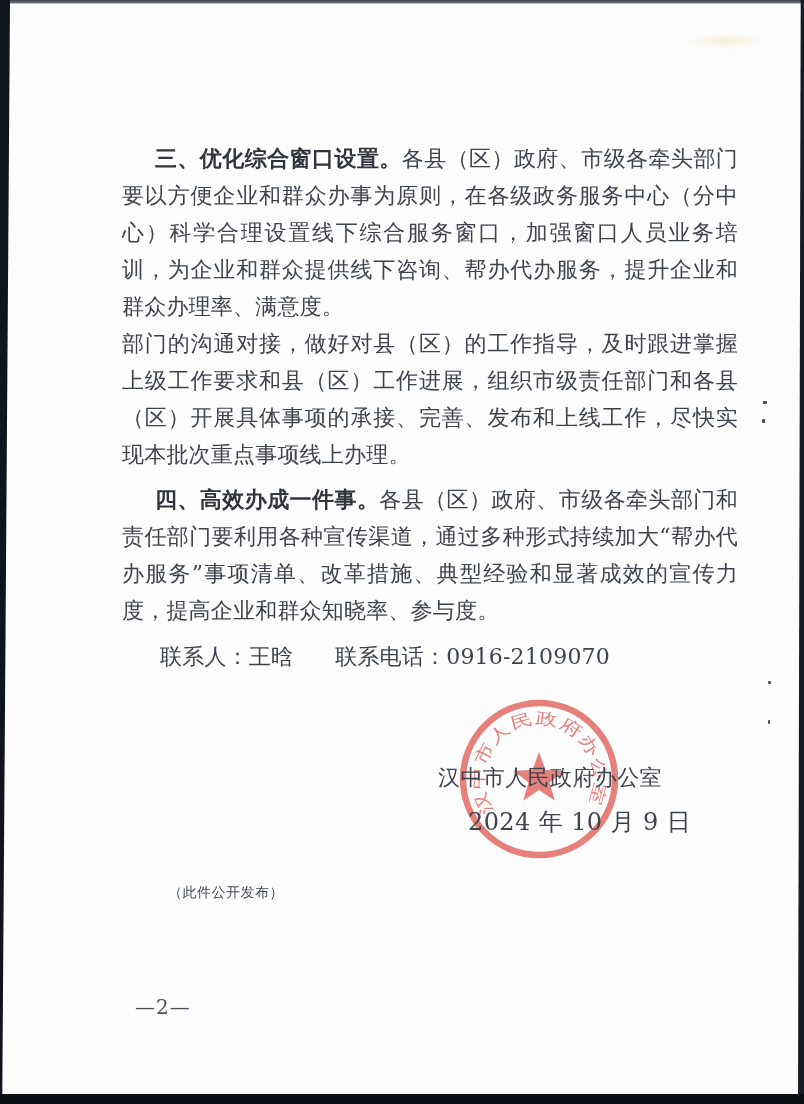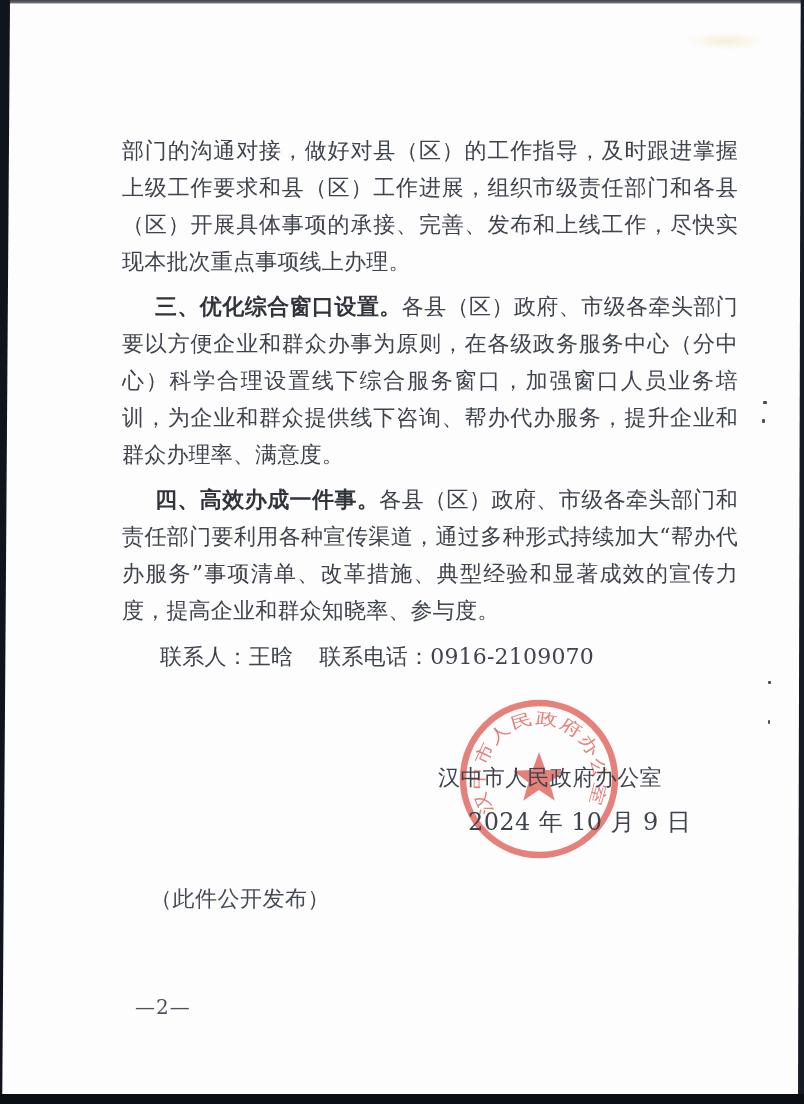--- a/index.html
+++ b/index.html
@@ -49,36 +49,36 @@
     line-height: 37px;
     color: #3f434c;
     text-align: justify;
     text-justify: inter-ideograph;
     letter-spacing: 0.2px;
   }
   .body-text p { margin: 0; }
   .para.indent { text-indent: 33px; margin-top: 8px; }
   .para .sec-heading { font-weight: bold; color: #31343b; }
   .para.contact { text-indent: 38px; margin-top: 9px; }
-  .para.contact .phone { margin-left: 26px; }
+  .para.contact .phone { margin-left: 42px; }
 
   
   .sig-issuer {
     position: absolute; left: 438px; top: 763px;
     font-size: 22px; color: #3f434c; letter-spacing: 0.4px;
     z-index: 3;
   }
   .sig-date {
     position: absolute; left: 468px; top: 806px;
     font-size: 24px; color: #3f434c; letter-spacing: 0.4px;
     z-index: 3;
   }
   .note-line {
-    position: absolute; left: 150px; top: 884px;
-    font-size: 22px; color: #454a54; letter-spacing: 0.5px;
+    position: absolute; left: 168px; top: 884px;
+    font-size: 14px; color: #454a54; letter-spacing: 0.5px;
   }
   .page-number {
     position: absolute; left: 135px; top: 995px;
     font-size: 20px; color: #4e525b; letter-spacing: 1px;
   }
 
   
   .seal {
     position: absolute; left: 456px; top: 696px; width: 166px; height: 166px;
     z-index: 2;
@@ -94,25 +94,25 @@
   <div class="edge-left"></div>
   <div class="edge-right"></div>
   <div class="edge-bottom"></div>
   <div class="smudge"></div>
   <div class="speck s1"></div>
   <div class="speck s2"></div>
   <div class="speck s3"></div>
   <div class="speck s4"></div>
 
   <main class="body-text">
+    <p class="para indent">
+      <span class="sec-heading">三、优化综合窗口设置。</span><span>各县（区）政府、市级各牵头部门要以方便企业和群众办事为原则，在各级政务服务中心（分中心）科学合理设置线下综合服务窗口，加强窗口人员业务培训，为企业和群众提供线下咨询、帮办代办服务，提升企业和群众办理率、满意度。</span>
+    </p>
     <p class="para">
       <span>部门的沟通对接，做好对县（区）的工作指导，及时跟进掌握上级工作要求和县（区）工作进展，组织市级责任部门和各县（区）开展具体事项的承接、完善、发布和上线工作，尽快实现本批次重点事项线上办理。</span>
-    </p>
-    <p class="para indent">
-      <span class="sec-heading">三、优化综合窗口设置。</span><span>各县（区）政府、市级各牵头部门要以方便企业和群众办事为原则，在各级政务服务中心（分中心）科学合理设置线下综合服务窗口，加强窗口人员业务培训，为企业和群众提供线下咨询、帮办代办服务，提升企业和群众办理率、满意度。</span>
     </p>
     <p class="para indent">
       <span class="sec-heading">四、高效办成一件事。</span><span>各县（区）政府、市级各牵头部门和责任部门要利用各种宣传渠道，通过多种形式持续加大“帮办代办服务”事项清单、改革措施、典型经验和显著成效的宣传力度，提高企业和群众知晓率、参与度。</span>
     </p>
     <p class="para contact">
       <span>联系人：王晗</span><span class="phone">联系电话：0916-2109070</span>
     </p>
   </main>
 
   <svg class="seal" viewBox="0 0 166 166" xmlns="http://www.w3.org/2000/svg" aria-hidden="true">

